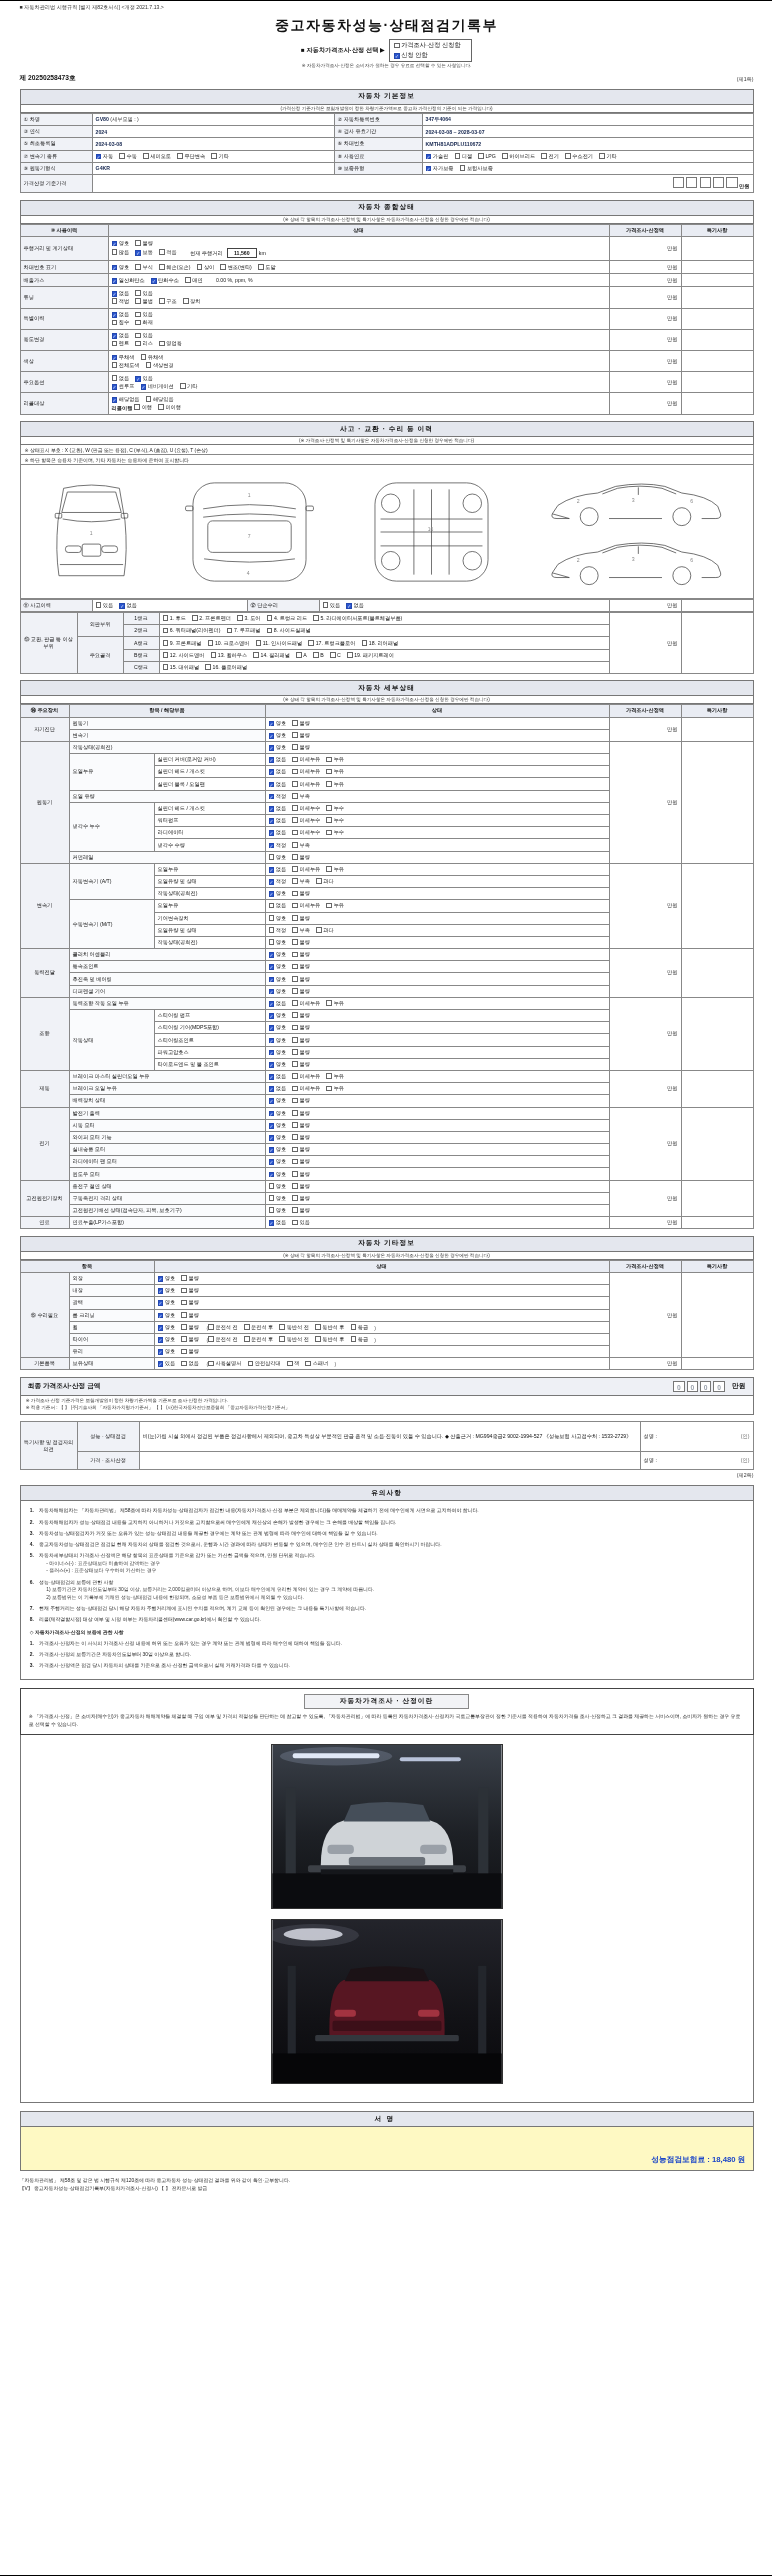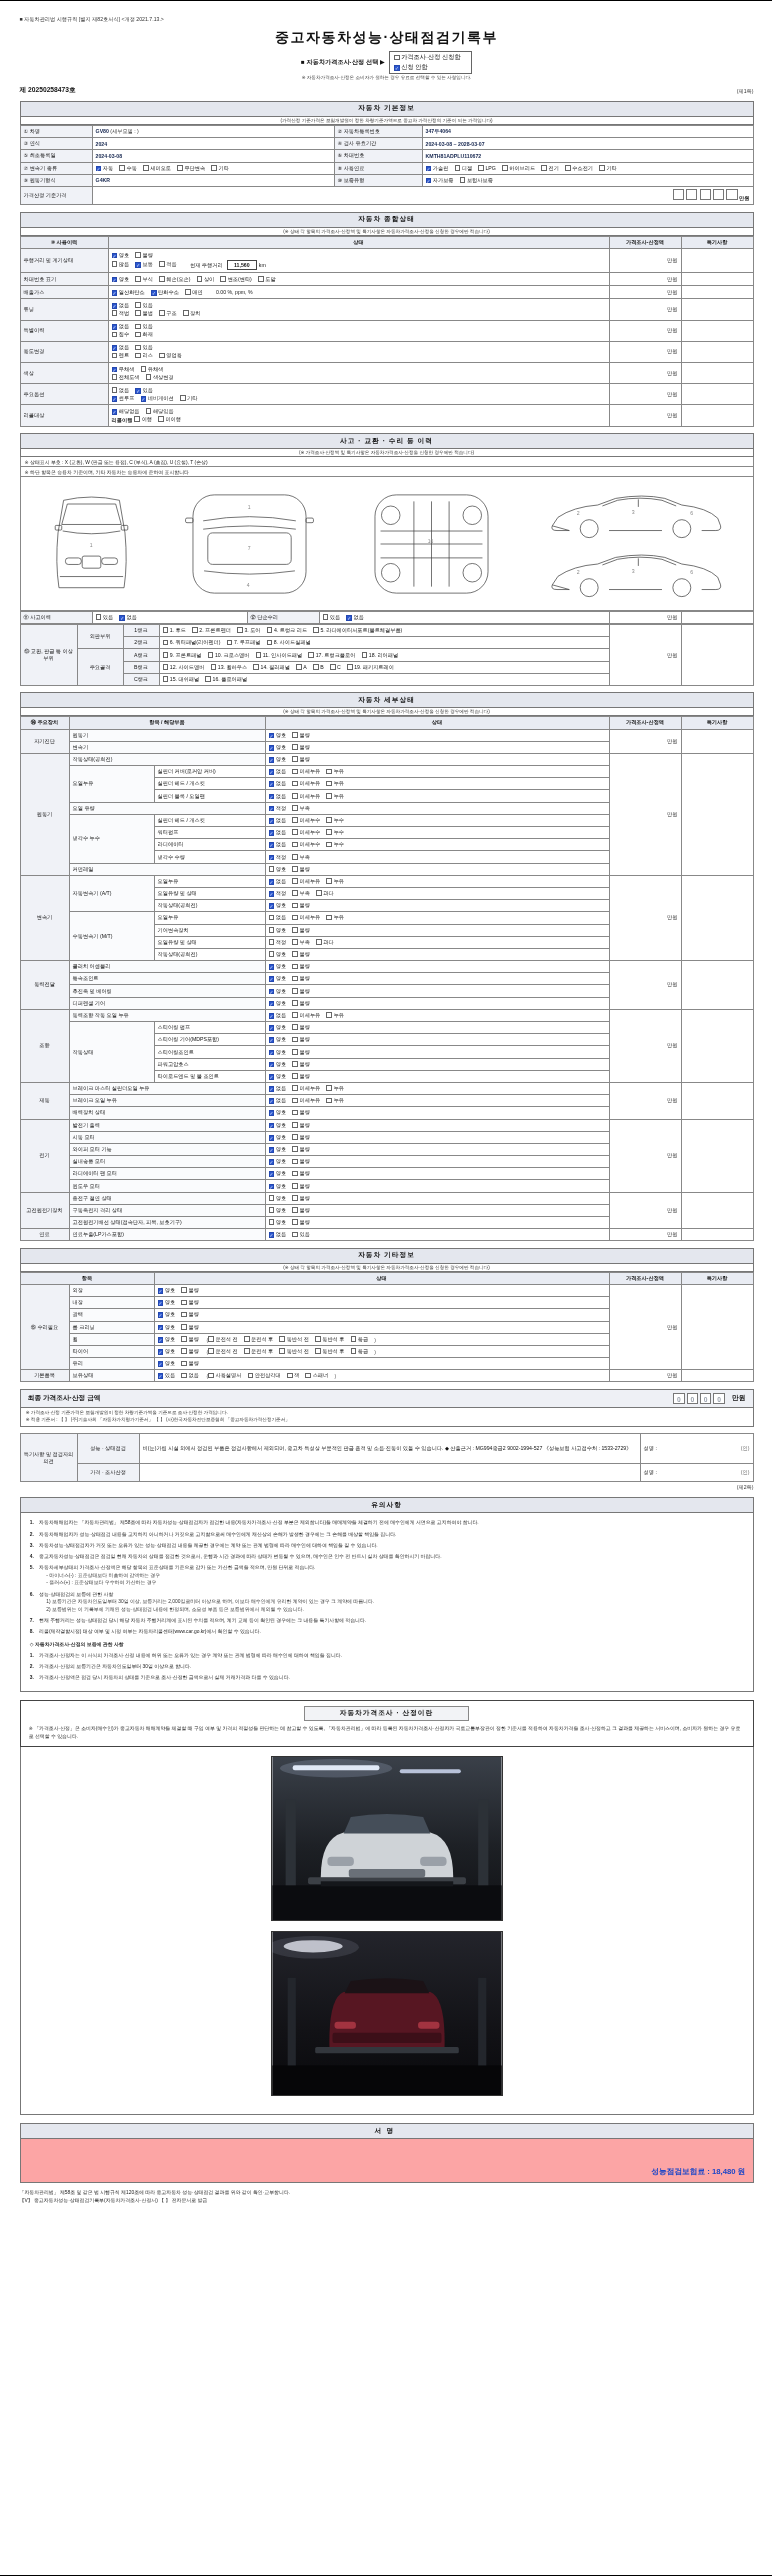--- a/index.html
+++ b/index.html
@@ -1,18 +1,18 @@
 <!DOCTYPE html>
 <html style="font-size:8.2px"><head>
 <meta charset="utf-8">
 <style>
   *{margin:0;padding:0;box-sizing:border-box}
   html,body{background:#fff}
   body{width:773px;min-height:2576px;font-family:"Liberation Sans","DejaVu Sans",sans-serif;color:#111;position:relative;border-top:1.5px solid #000;border-bottom:1.5px solid #000}
-  .page{width:734px;margin:12px auto;padding:2.1px 0 15.5px 0}
+  .page{width:734px;margin:0 auto;padding:2.1px 0 15.5px 0}
   .formref{font-size:5.2px;color:#333;padding:1px 0}
   .title{text-align:center;font-size:14px;font-weight:bold;letter-spacing:1.5px;margin-top:5.2px}
   .selline{display:flex;justify-content:center;align-items:center;gap:4.1px;font-size:6.2px;font-weight:bold;margin-top:4.1px}
   .selbox{display:inline-flex;flex-direction:column;border:0.5px solid #666;padding:1px 4.1px;gap:0.5px;font-weight:normal}
   .selnote{text-align:center;font-size:4.6px;color:#444;margin-top:1.5px}
   .docrow{display:flex;justify-content:space-between;align-items:flex-end;font-size:6.7px;font-weight:bold;margin:5.2px 0 1px}
   .pagemark{font-size:5.2px;font-weight:normal;color:#333}
   .sec{margin-top:6.2px}
   .sec-title{background:#e4e7ee;border:0.5px solid #777;text-align:center;font-weight:bold;font-size:6.7px;padding:2.6px 0;letter-spacing:1px}
   .sec-note{font-size:4.6px;text-align:center;color:#333;border:0.5px solid #777;border-top:none;padding:1px 0;background:#fff}
@@ -45,21 +45,21 @@
   .n-num{width:9.3px;flex:none;font-weight:bold}
   .n-sub{padding-left:7.2px;color:#333}
   .n-head{font-weight:bold;margin:5.2px 0 3.1px}
   .definebox{border:0.8px solid #444;margin-top:7.2px;padding:5.2px 8.2px}
   .definetitle{text-align:center;font-weight:bold;font-size:6.7px;letter-spacing:1px;border:0.5px solid #888;background:#f2f3f6;width:165px;margin:0 auto 4.1px auto;padding:2.1px 0}
   .definetext{font-size:4.9px;line-height:1.6;color:#222}
   .photo-bar{background:#15151d;color:#fff;text-align:center;font-size:7.7px;font-weight:bold;padding:4.6px 0;letter-spacing:3.1px;margin-top:8.2px}
   .photo-area{border:0.5px solid #777;border-top:none;padding:9.3px 0;background:#fff;text-align:center}
   .photo{width:232px;height:165px;display:block;margin:0 auto 9.3px auto;border:0.5px solid #333}
   .sign-bar{background:#e4e7ee;border:0.5px solid #777;text-align:center;font-weight:bold;font-size:6.7px;padding:2.6px 0;letter-spacing:5.2px;margin-top:8.2px}
-  .sign-box{border:0.5px solid #777;border-top:none;height:44px;position:relative;background:#fca5a5}
+  .sign-box{border:0.5px solid #777;border-top:none;height:44px;position:relative;background:#fef9c3}
   .fee{position:absolute;right:7.2px;bottom:5.2px;color:#1b46c8;font-weight:bold;font-size:7.7px}
   .footer{font-size:4.9px;color:#222;margin-top:5.2px;line-height:1.7}
   .pm2{text-align:right;font-size:5.2px;color:#333;margin-top:2.1px}
   svg text{font-family:"Liberation Sans","DejaVu Sans",sans-serif}
 </style>
 </head>
 <body>
 
 <div class="page">
   <div class="formref">■ 자동차관리법 시행규칙 [별지 제82호서식] &lt;개정 2021.7.13.&gt;</div>

